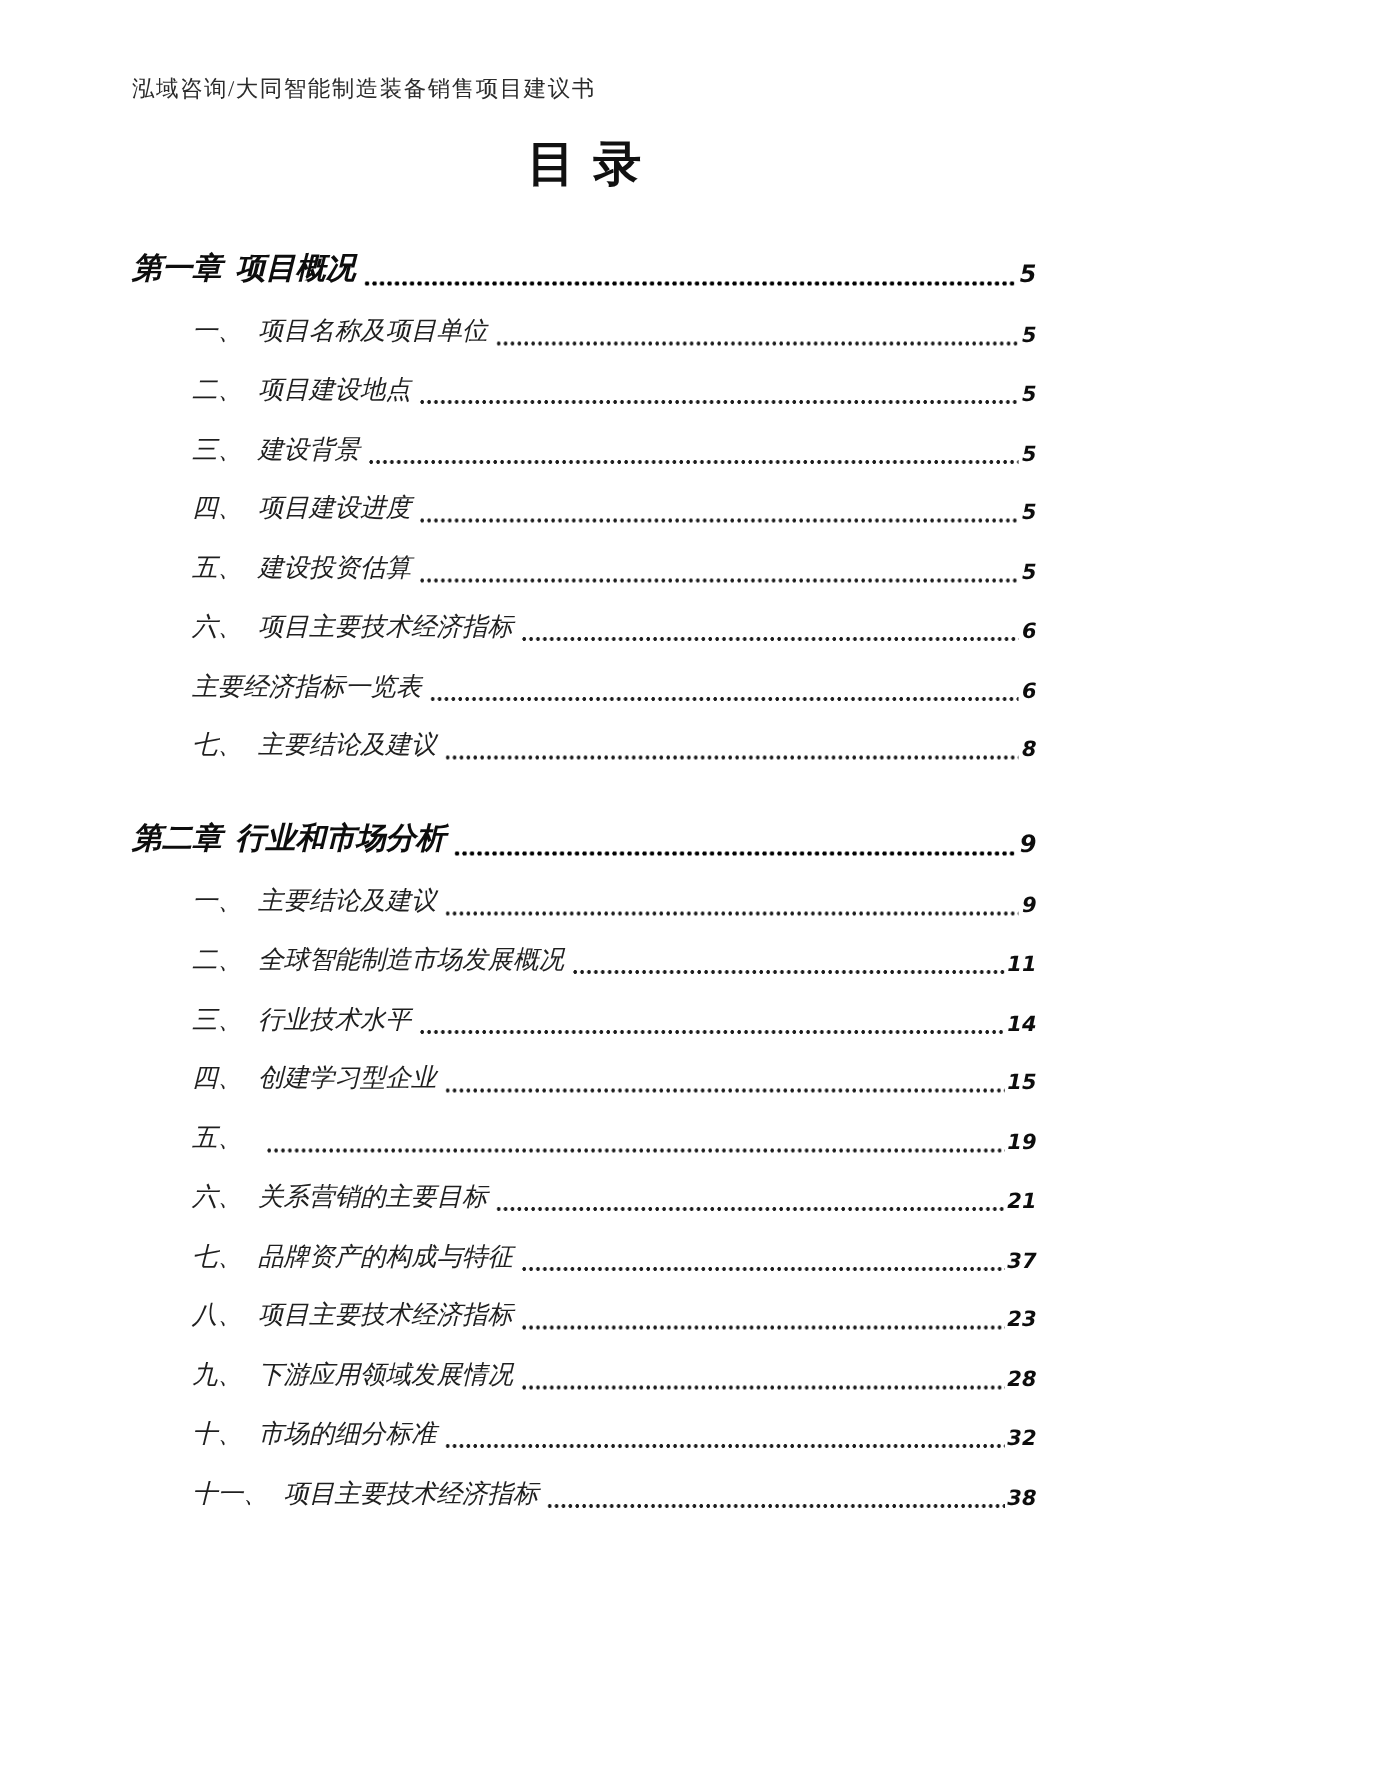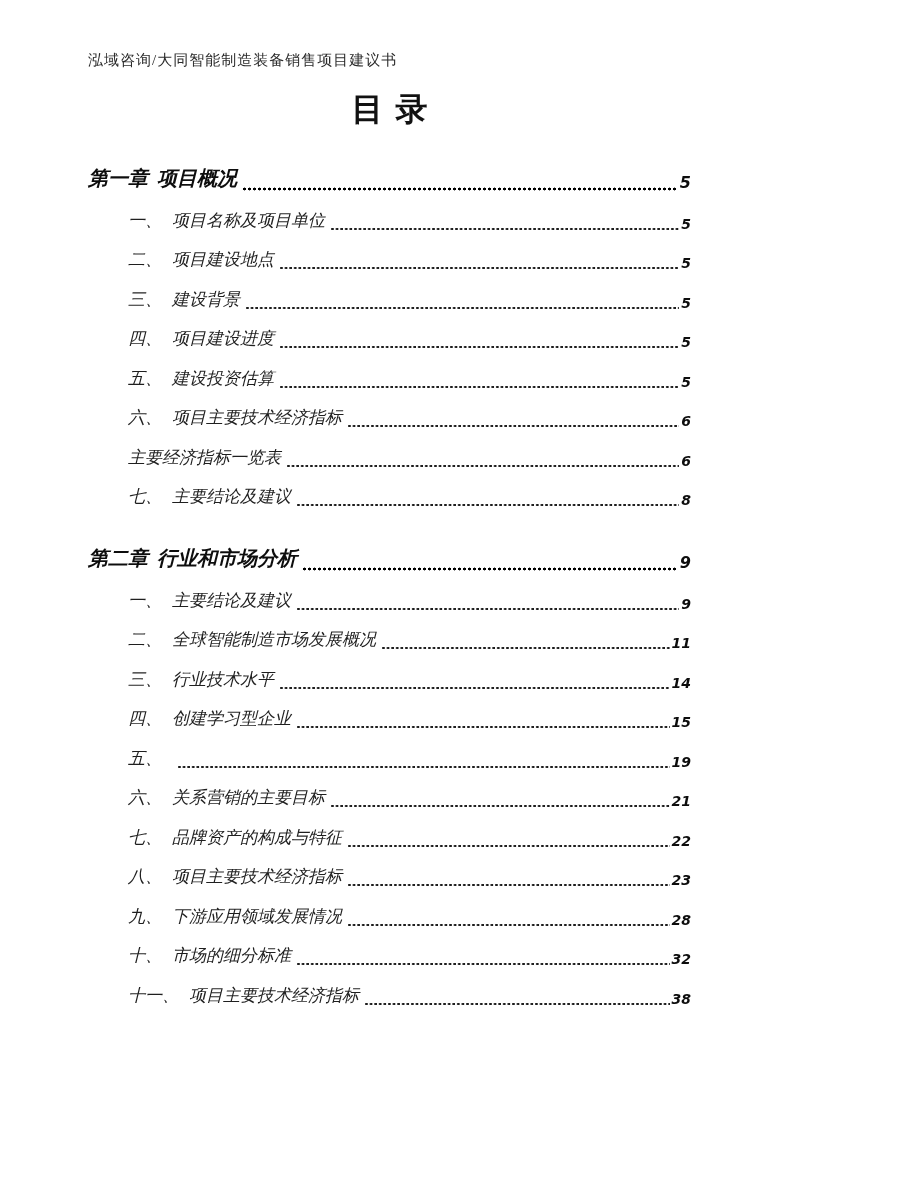--- a/index.html
+++ b/index.html
@@ -210,21 +210,21 @@
       <span class="toc-num">六、</span>
       <span class="toc-text">关系营销的主要目标</span>
       <span class="leader"></span>
       <span class="page-num">21</span>
     </div>
 
     <div class="row entry">
       <span class="toc-num">七、</span>
       <span class="toc-text">品牌资产的构成与特征</span>
       <span class="leader"></span>
-      <span class="page-num">22</span>
+      <span class="page-num">37</span>
     </div>
 
     <div class="row entry">
       <span class="toc-num">八、</span>
       <span class="toc-text">项目主要技术经济指标</span>
       <span class="leader"></span>
       <span class="page-num">23</span>
     </div>
 
     <div class="row entry">

